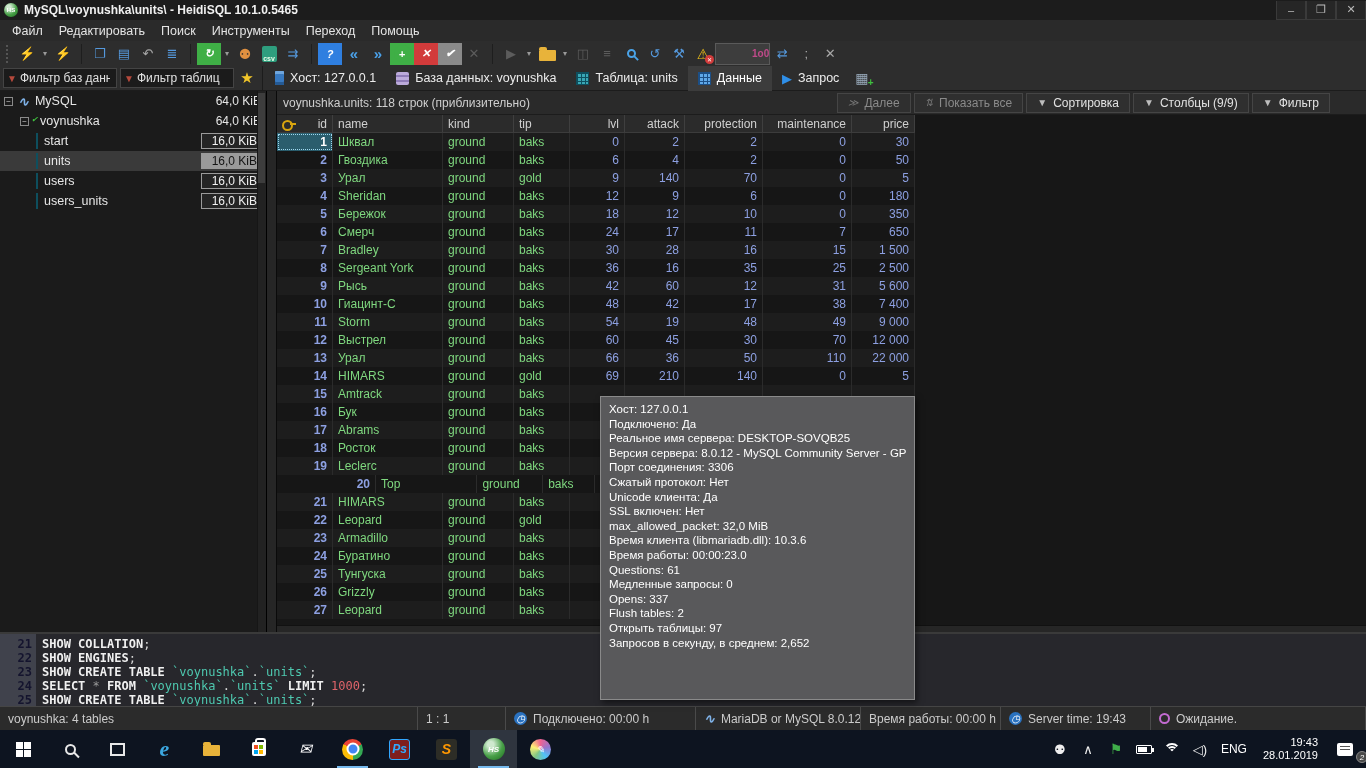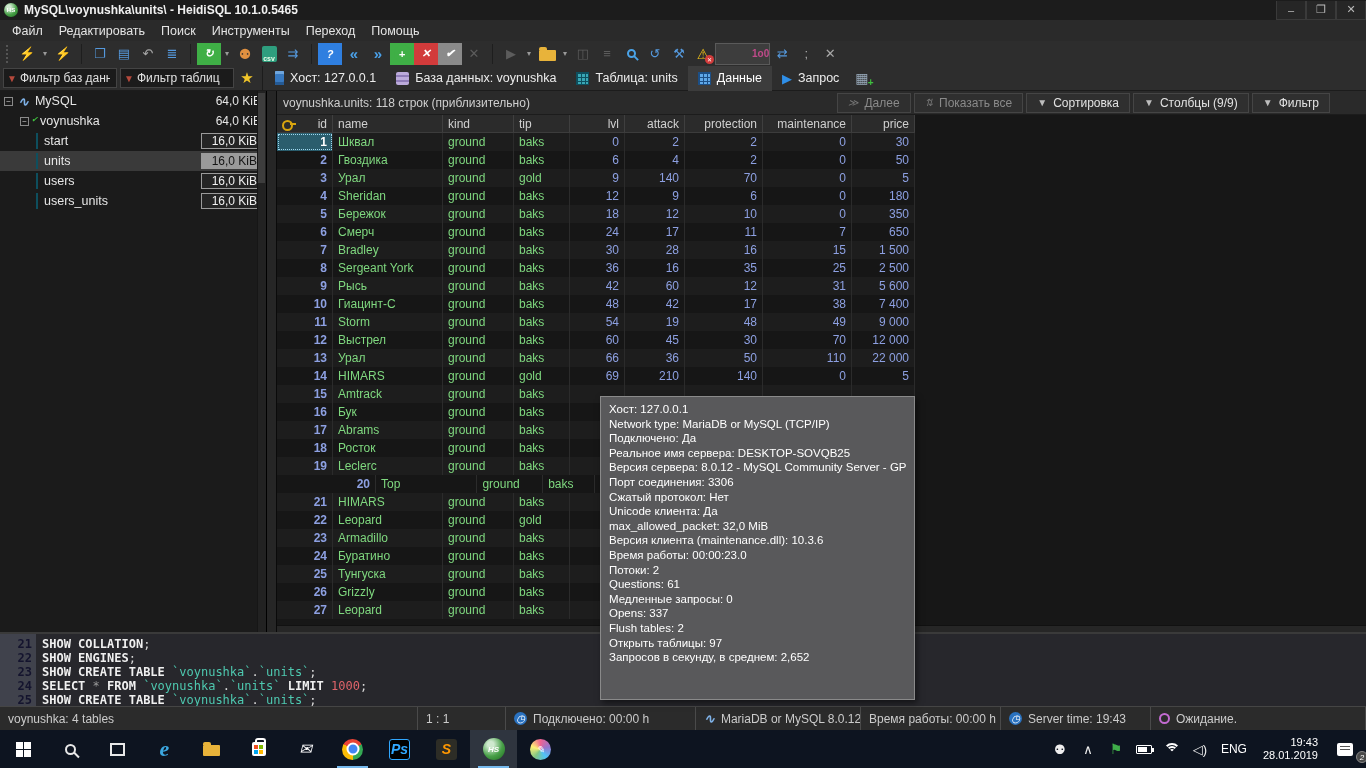--- a/index.html
+++ b/index.html
@@ -183,22 +183,22 @@
   .store-bag:before { content:""; position:absolute; top:-4px; left:3px; width:7px; height:5px;
     border:2px solid #fff; border-bottom:none; border-radius:3px 3px 0 0; }
   .ms-grid { display:grid; grid-template-columns:4px 4px; grid-template-rows:4px 4px; gap:1px; }
   .ms-grid i:nth-child(1){background:#f25022}.ms-grid i:nth-child(2){background:#7fba00}
   .ms-grid i:nth-child(3){background:#00a4ef}.ms-grid i:nth-child(4){background:#ffb900}
   .mail-g { color:#fff; font-size:15px; }
   .chrome-ic { width:21px; height:21px; border-radius:50%; position:relative;
     background:conic-gradient(from -60deg, #ea4335 0 120deg, #34a853 120deg 240deg, #fbbc05 240deg 360deg); }
   .chrome-ic:after { content:""; position:absolute; left:50%; top:50%; width:9px; height:9px;
     transform:translate(-50%,-50%); background:#4285f4; border:2px solid #fff; border-radius:50%; }
-  .ps-badge { width:21px; height:21px; background:#000000; border:1.5px solid #31a8ff; border-radius:3px;
-    color:#31a8ff; font-size:14px; font-weight:bold; display:flex; align-items:center; justify-content:center; }
+  .ps-badge { width:21px; height:21px; background:#7f1d1d; border:1.5px solid #31a8ff; border-radius:3px;
+    color:#31a8ff; font-size:12px; font-weight:bold; display:flex; align-items:center; justify-content:center; }
   .subl-badge { width:21px; height:21px; background:#2d2d26; border-radius:3px; color:#ff9800;
     font-size:14px; font-weight:bold; display:flex; align-items:center; justify-content:center; }
   .hs-badge { width:22px; height:22px; border-radius:50%;
     background:radial-gradient(circle at 35% 30%, #cfe9cf 0 15%, #48a048 55%, #1d6b1d);
     color:#fff; font-size:8px; font-weight:bold; display:flex; align-items:center; justify-content:center; }
   .paint-ic { width:21px; height:21px; border-radius:50%; color:#fff; font-size:10px;
     background:conic-gradient(#f06292,#9575cd,#4fc3f7,#81c784,#fff176,#f06292);
     display:flex; align-items:center; justify-content:center; }
   .tray { margin-left:auto; display:flex; align-items:center; gap:2px; padding-right:4px; }
   .tray-item { min-width:26px; display:flex; align-items:center; justify-content:center; color:#eee;
@@ -710,31 +710,30 @@
           <div class="gc r num" style="width: 89px;"></div>
           <div class="gc r num" style="width: 63px;"></div>
         </div>
       </div>
   </div>
   <div class="hstrip"></div>
 </div>
 
 <div class="tooltip">
     <div class="tline">Хост: 127.0.0.1</div>
-    <div class="tline">Network type: MariaDB or MySQL (TCP/IP)</div>
     <div class="tline">Подключено: Да</div>
     <div class="tline">Реальное имя сервера: DESKTOP-SOVQB25</div>
     <div class="tline">Версия сервера: 8.0.12 - MySQL Community Server - GPL</div>
     <div class="tline">Порт соединения: 3306</div>
     <div class="tline">Сжатый протокол: Нет</div>
     <div class="tline">Unicode клиента: Да</div>
+    <div class="tline">SSL включен: Нет</div>
     <div class="tline">max_allowed_packet: 32,0 MiB</div>
-    <div class="tline">Версия клиента (maintenance.dll): 10.3.6</div>
+    <div class="tline">Время клиента (libmariadb.dll): 10.3.6</div>
     <div class="tline">Время работы: 00:00:23.0</div>
-    <div class="tline">Потоки: 2</div>
     <div class="tline">Questions: 61</div>
     <div class="tline">Медленные запросы: 0</div>
     <div class="tline">Opens: 337</div>
     <div class="tline">Flush tables: 2</div>
     <div class="tline">Открыть таблицы: 97</div>
     <div class="tline">Запросов в секунду, в среднем: 2,652</div>
   </div>
 
 <div class="sqllog">
   <div class="gutter">

